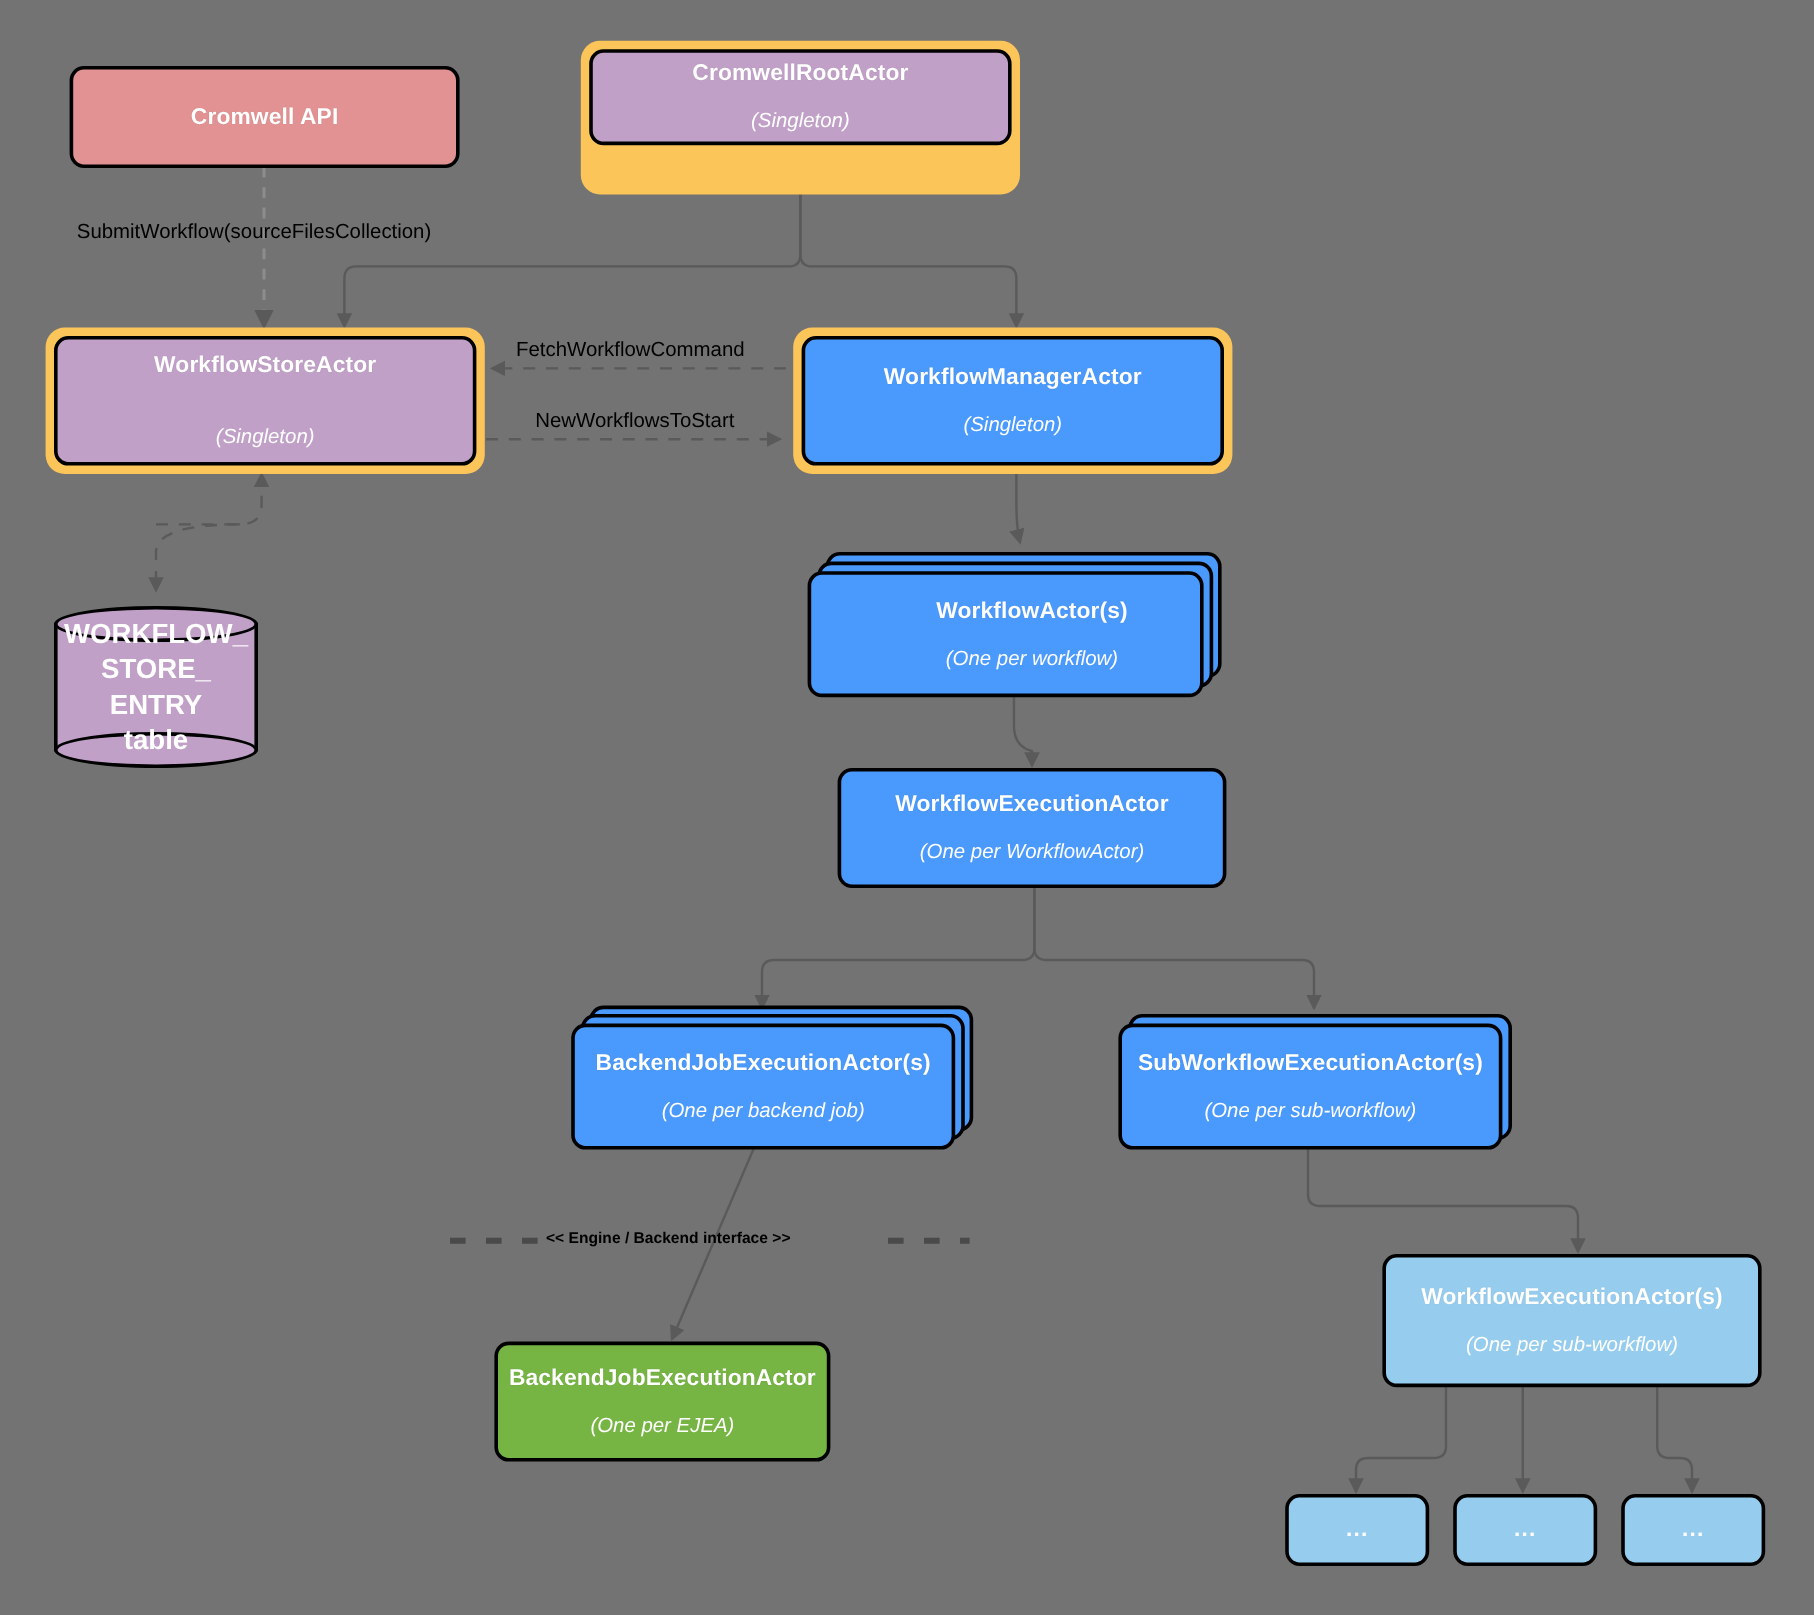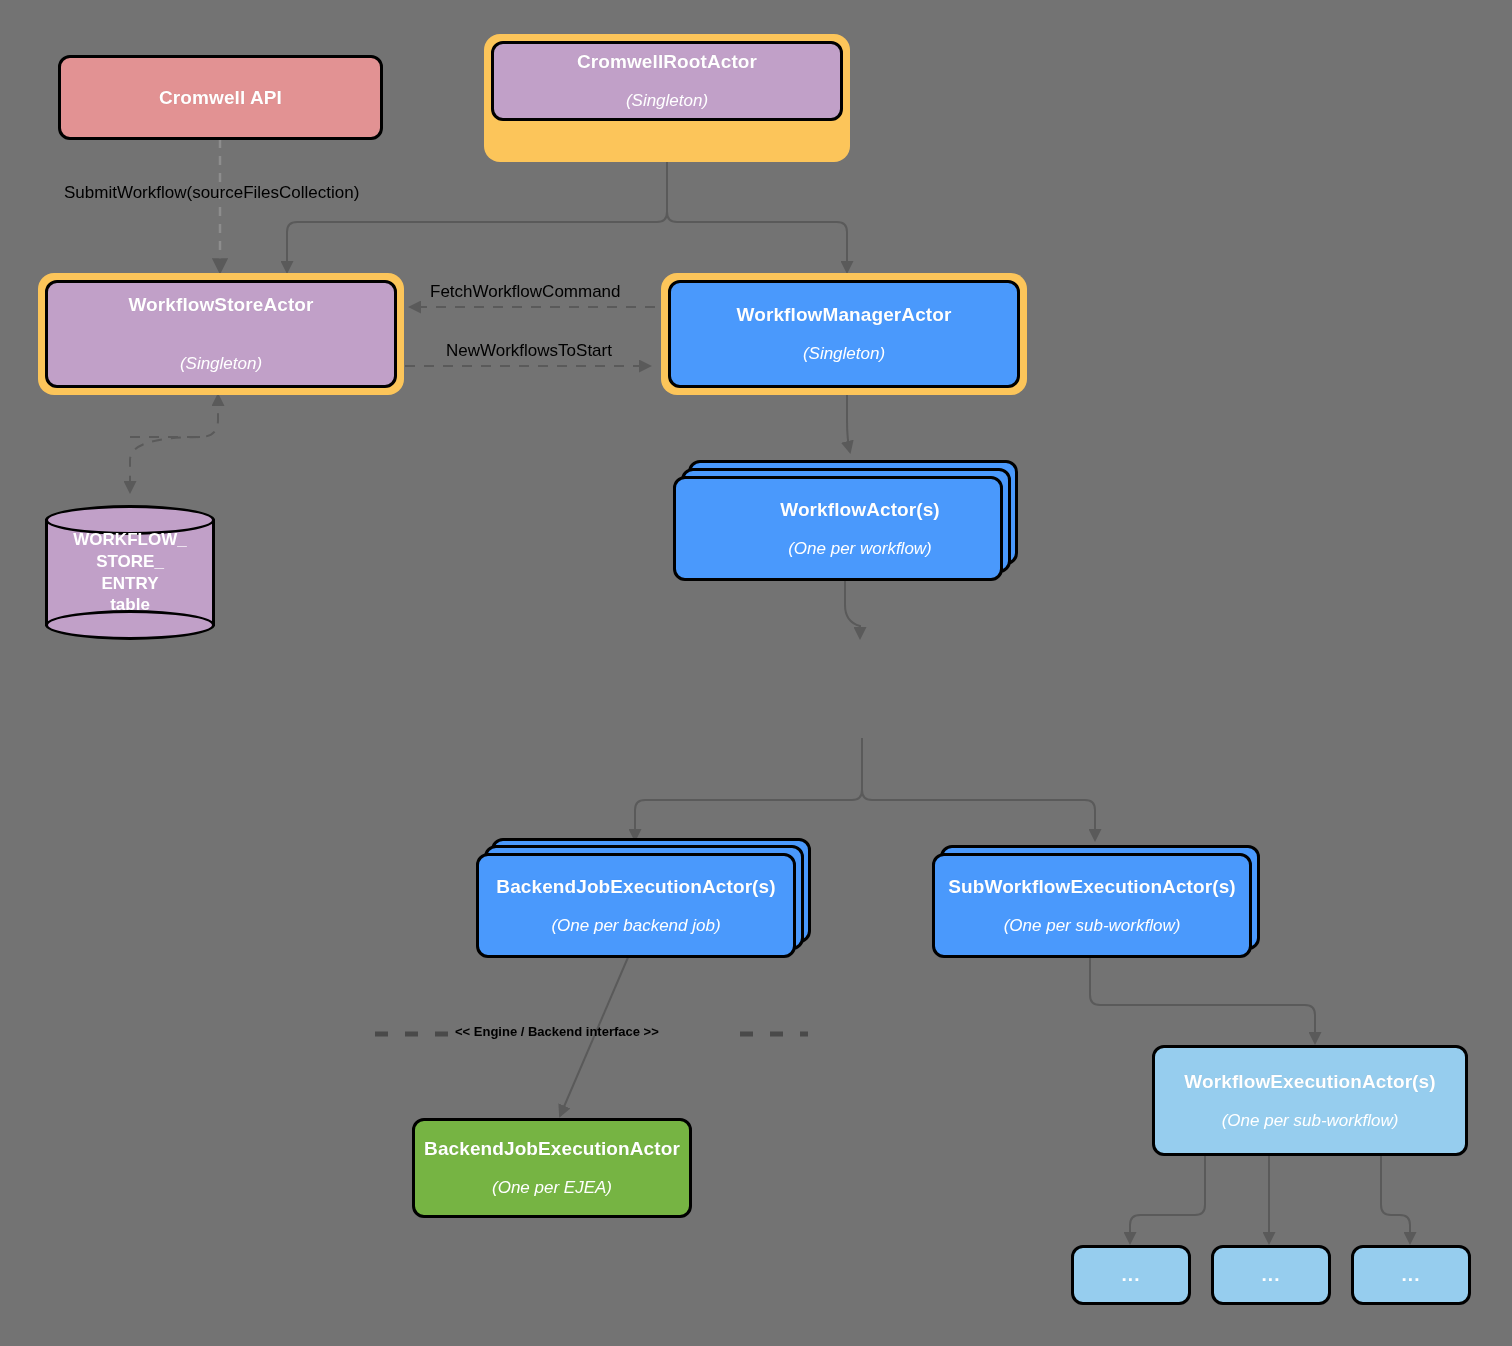--- a/index.html
+++ b/index.html
@@ -111,21 +111,21 @@
     position: absolute;
     left: 0; top: 0;
     width: 100%;
     height: 100%;
     display: flex;
     flex-direction: column;
     align-items: center;
     justify-content: center;
     color: #ffffff;
     font-weight: bold;
-    font-size: 17px;
+    font-size: 23px;
     line-height: 1.28;
     z-index: 3;
     text-align: center;
   }
 
   .edge-label {
     position: absolute;
     font-size: 17px;
     color: #000000;
     white-space: nowrap;
@@ -223,20 +223,24 @@
     </div>
   </div>
 
   <div class="stacklayer" style="left:688px; top:460px; width:330px; height:105px; background:#4a99fc;"></div>
   <div class="stacklayer" style="left:681px; top:468px; width:330px; height:105px; background:#4a99fc;"></div>
   <div class="node" style="left:673px; top:476px; width:330px; height:105px; background:#4a99fc;padding-left:44px;">
     <div class="title">WorkflowActor(s)</div>
     <div class="sub">(One per workflow)</div>
   </div>
 
+  <div class="node" style="left:698px; top:640px; width:324px; height:100px; background:#4a99fc;">
+    <div class="title">WorkflowExecutionActor</div>
+    <div class="sub">(One per WorkflowActor)</div>
+  </div>
 
   <div class="stacklayer" style="left:491px; top:838px; width:320px; height:105px; background:#4a99fc;"></div>
   <div class="stacklayer" style="left:484px; top:845px; width:320px; height:105px; background:#4a99fc;"></div>
   <div class="node" style="left:476px; top:853px; width:320px; height:105px; background:#4a99fc;">
     <div class="title">BackendJobExecutionActor(s)</div>
     <div class="sub">(One per backend job)</div>
   </div>
 
   <div class="stacklayer" style="left:940px; top:845px; width:320px; height:105px; background:#4a99fc;"></div>
   <div class="node" style="left:932px; top:853px; width:320px; height:105px; background:#4a99fc;">

